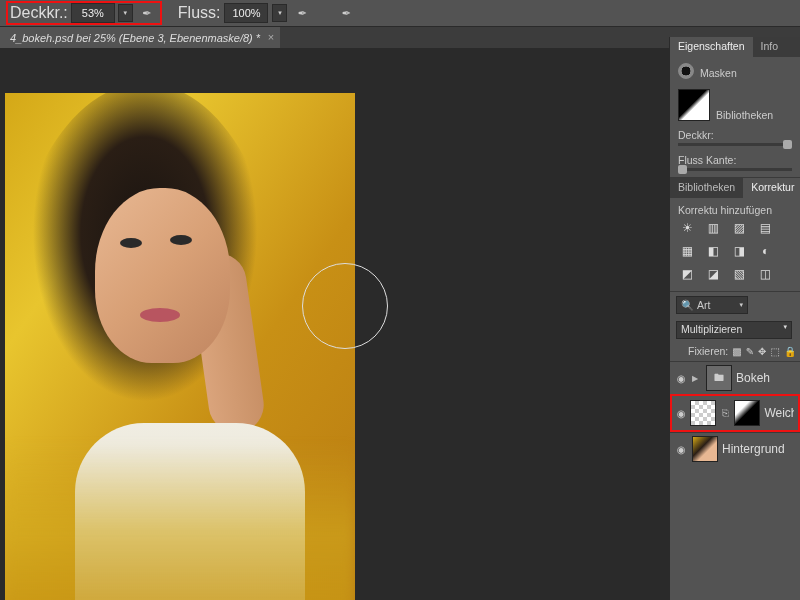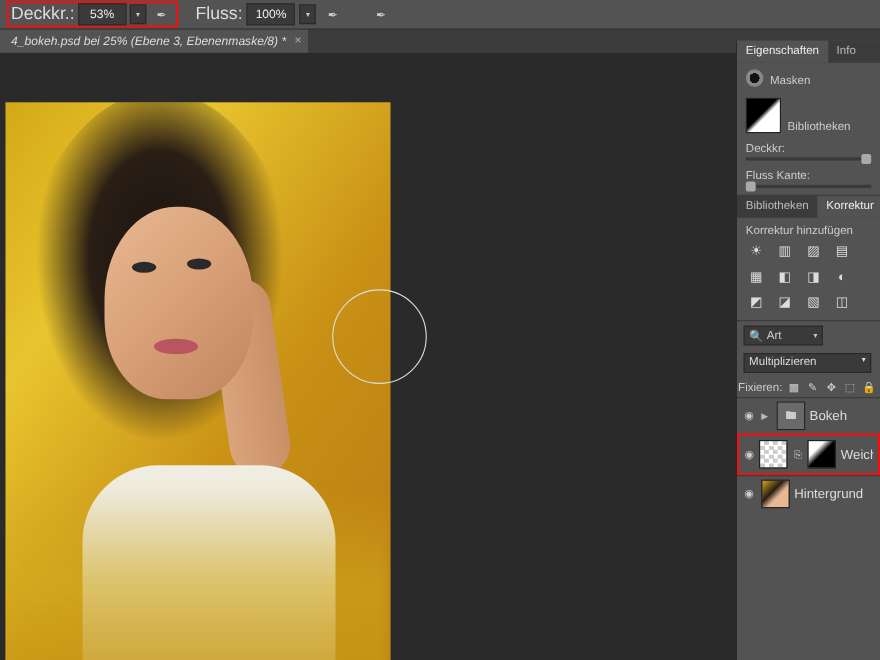--- a/index.html
+++ b/index.html
@@ -34,21 +34,21 @@
 .mask-thumb{width:30px;height:30px;background:linear-gradient(135deg,#000 45%,#fff 55%);border:1px solid #222}
 .lbl-line{margin:8px 0 2px}
 .slider-track{height:3px;background:#3a3a3a;position:relative;margin-top:2px}
 .slider-track .knob{position:absolute;left:0;top:-3px;width:9px;height:9px;background:#aaa;border-radius:2px}
 .adj-icons{display:flex;flex-wrap:wrap;gap:7px;padding:4px 0}
 .adj-icons span{width:19px;height:15px;display:flex;align-items:center;justify-content:center;color:#ddd;font-size:12px}
 .layer-head{display:flex;align-items:center;gap:4px;padding:4px 6px}
 .search-art{background:#3a3a3a;border:1px solid #2a2a2a;display:flex;align-items:center;padding:1px 4px;gap:3px;color:#ccc;width:62px;height:14px}
 .blend-row{padding:3px 6px}
 .blend-sel{background:#3a3a3a;border:1px solid #2a2a2a;color:#ddd;padding:1px 4px;width:106px;display:flex;justify-content:space-between;align-items:flex-start;height:14px}
-.lock-row{display:flex;align-items:center;gap:4px;padding:3px 1px;color:#ccc}
+.lock-row{display:flex;align-items:flex-start;gap:4px;padding:3px 18px;color:#ccc}
 .lock-row .li{width:13px;height:13px;display:flex;align-items:center;justify-content:center;font-size:10px}
 .layer{display:flex;align-items:center;height:32px;padding:0 4px;border-top:1px solid #3a3a3a;gap:4px}
 .layer .eye{position:static;width:14px;height:10px;background:none;color:#ccc;font-size:12px;display:flex;align-items:center;justify-content:center}
 .layer .eye::before{content:"◉";font-size:10px}
 .lthumb{width:24px;height:24px;background:#888;border:1px solid #222;flex-shrink:0}
 .lthumb.checker{background:repeating-conic-gradient(#ccc 0 25%,#fff 0 50%) 0 0/8px 8px}
 .lthumb.mask{background:linear-gradient(135deg,#fff 30%,#000 50%)}
 .lthumb.folder{background:#6a6a6a;display:flex;align-items:center;justify-content:center;color:#ccc;font-size:10px}
 .lthumb.photo{background:linear-gradient(135deg,#d4a817,#2a1e15 40%,#e8b893 60%)}
 .layer .nm{color:#ddd;font-size:12px;overflow:hidden;white-space:nowrap}
@@ -120,21 +120,21 @@
     <div class="slider-track">
         <div class="knob"></div>
       </div>
   </div>
 
   <div class="panel-tabs">
     <div class="panel-tab">Bibliotheken</div>
     <div class="panel-tab active">Korrektur</div>
   </div>
   <div class="sect">
-    <div>Korrektur hinzufügen</div>
+    <div>Korrektu hinzufügen</div>
     <div class="adj-icons">
       <span>☀</span>
       <span>▥</span>
       <span>▨</span>
       <span>▤</span>
     </div>
     <div class="adj-icons">
       <span>▦</span>
       <span>◧</span>
       <span>◨</span>

